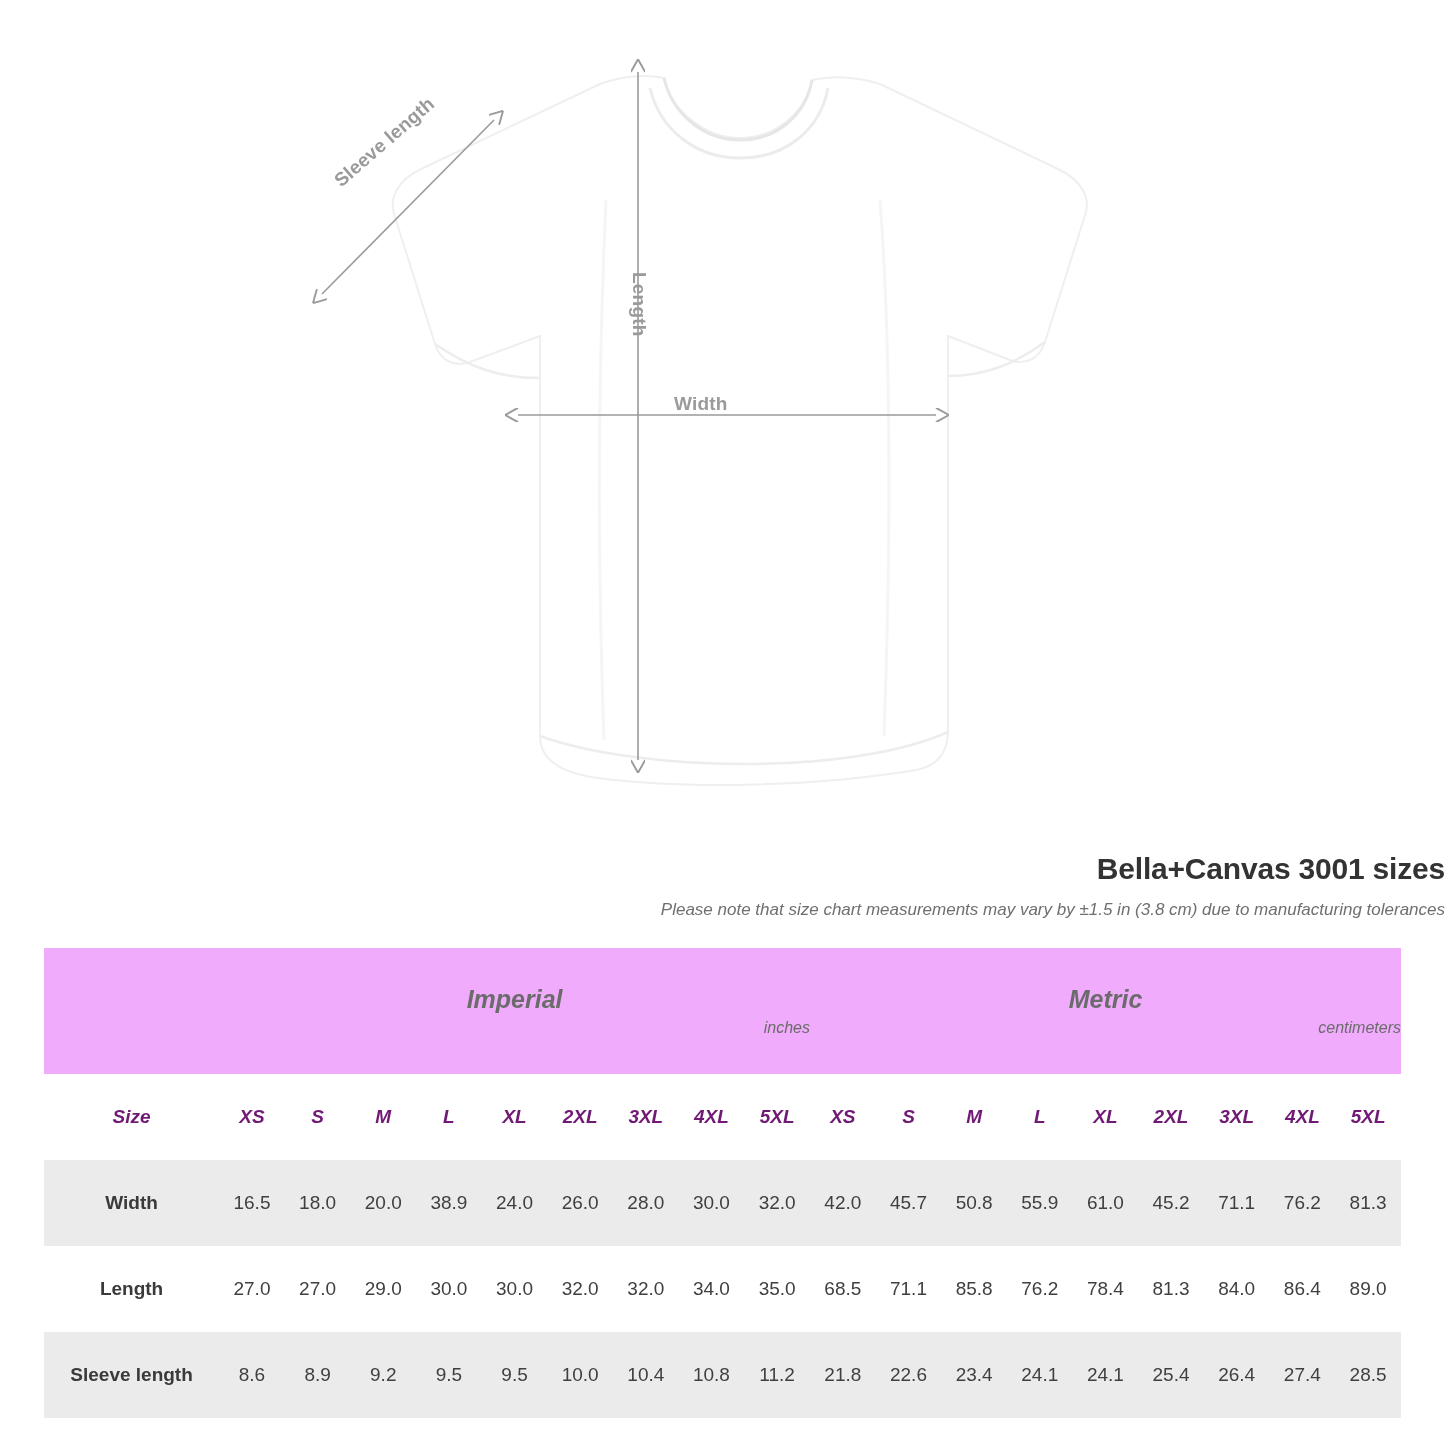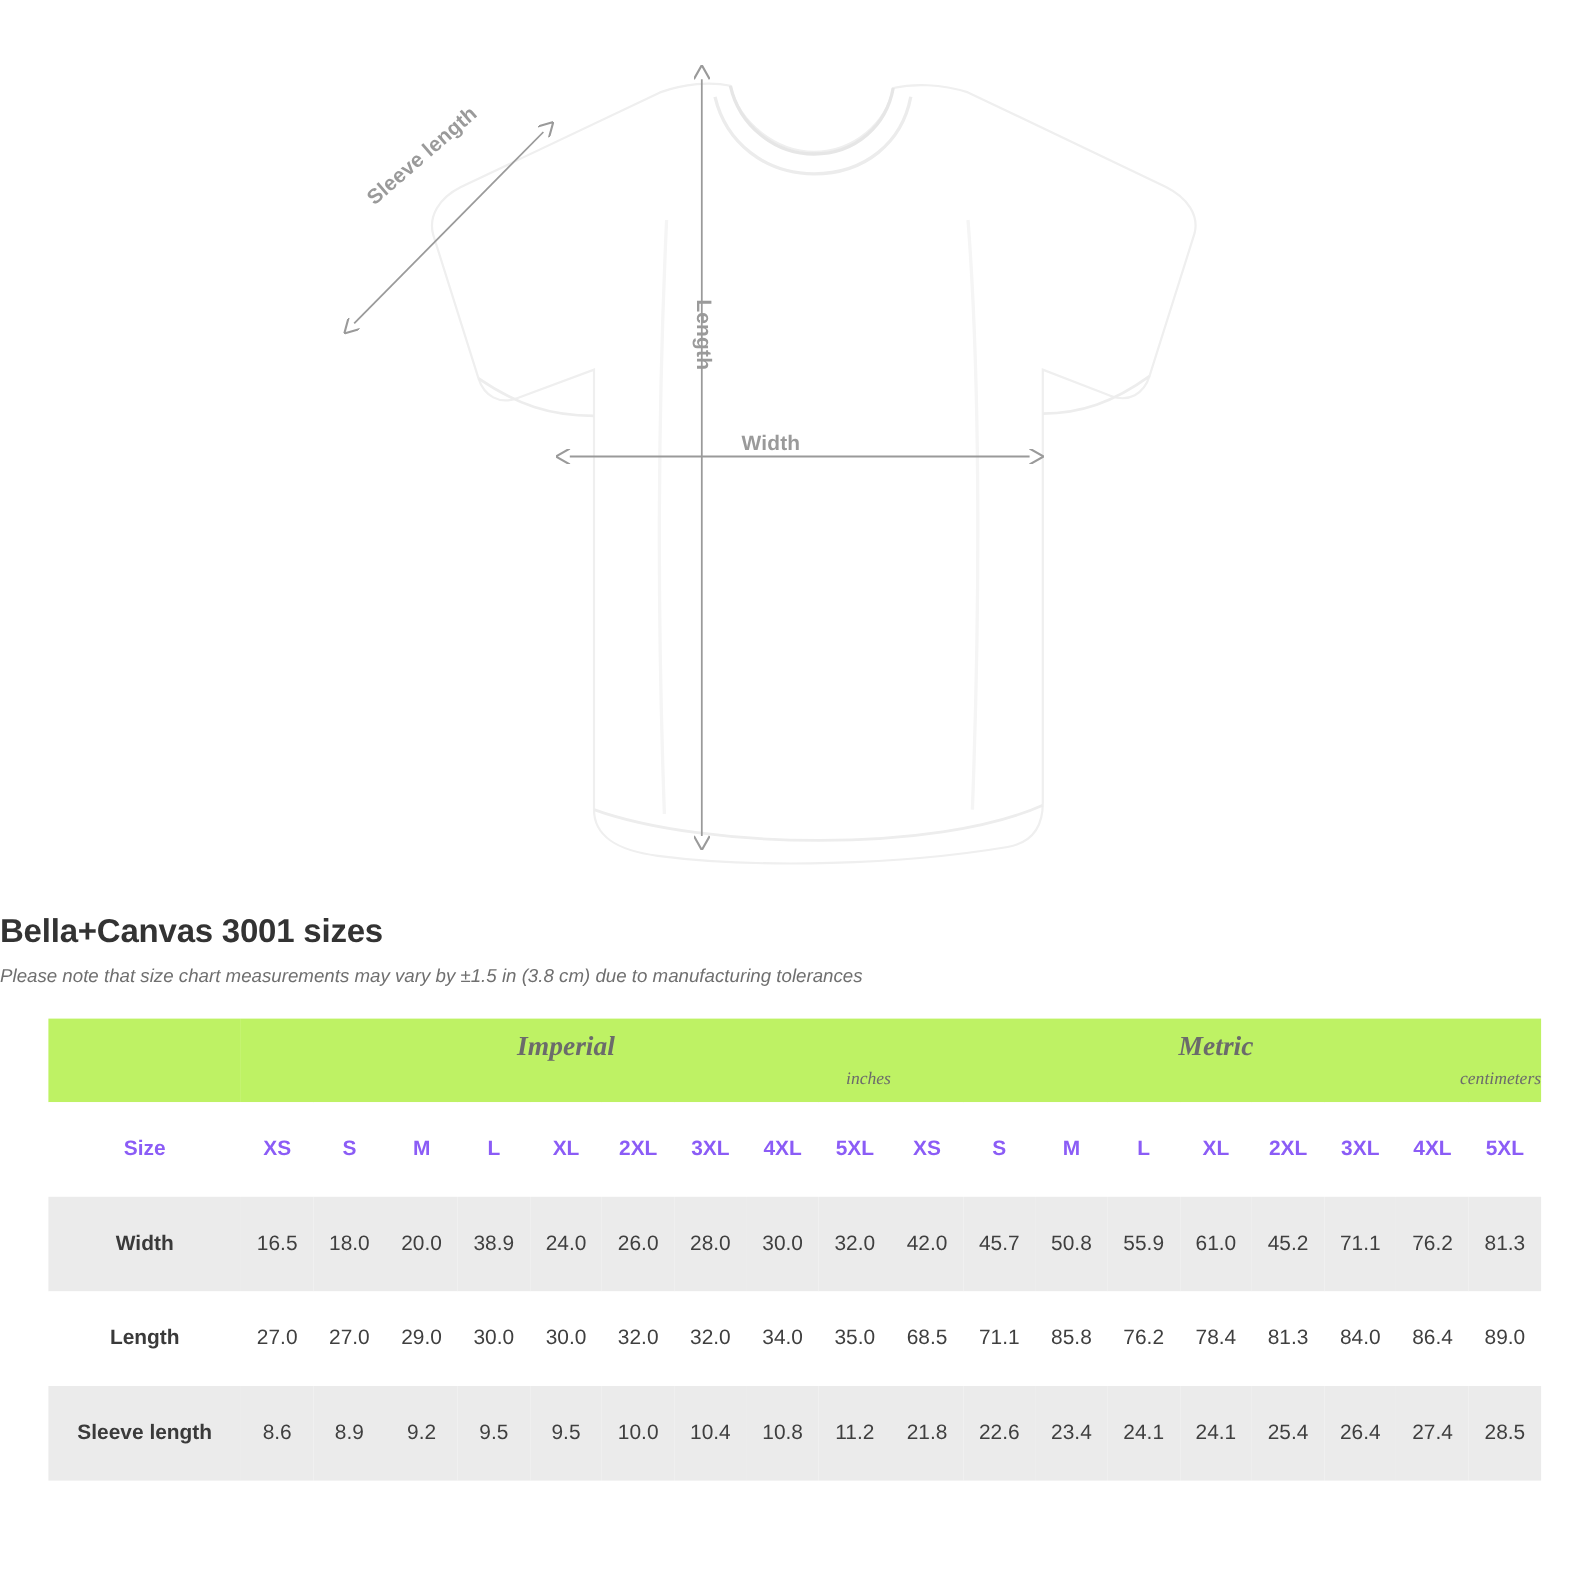--- a/index.html
+++ b/index.html
@@ -51,21 +51,22 @@
     transform: rotate(90deg);
     transform-origin: left top;
   }
   .label-width {
     left: 674px;
     top: 393px;
   }
 
   
   .chart-head {
-    text-align: left;
+    text-align: right;
+    margin-top: 22px;
   }
   .chart-title {
     font-size: 30px;
     font-weight: bold;
     color: #333333;
     margin: 0;
     letter-spacing: -0.2px;
   }
   .chart-note {
     font-size: 17px;
@@ -82,45 +83,45 @@
     border-collapse: collapse;
     width: 1357px;
     table-layout: fixed;
   }
   table.size-table td,
   table.size-table th {
     text-align: center;
     vertical-align: middle;
   }
   .unit-row td {
-    background: #bef264;
-    height: 76px;
+    background: #f0abfc;
+    height: 126px;
     padding: 0;
-    font-family: Liberation Serif, serif;
   }
   .unit-title {
     font-size: 25px;
     font-style: italic;
     font-weight: bold;
     color: #6b6b6b;
     line-height: 1.15;
   }
   .unit-sub {
     font-size: 16px;
     font-style: italic;
     color: #6b6b6b;
     margin-top: 6px;
     text-align: right;
   }
   .hdr-row td {
     background: #ffffff;
     height: 84px;
     font-size: 19px;
     font-weight: bold;
-    color: #8b5cf6;
+    color: #701a75;
+    font-style: italic;
   }
   .row-even td {
     background: #ebebeb;
     height: 84px;
   }
   .row-odd td {
     background: #ffffff;
     height: 84px;
   }
   .rowlabel {

